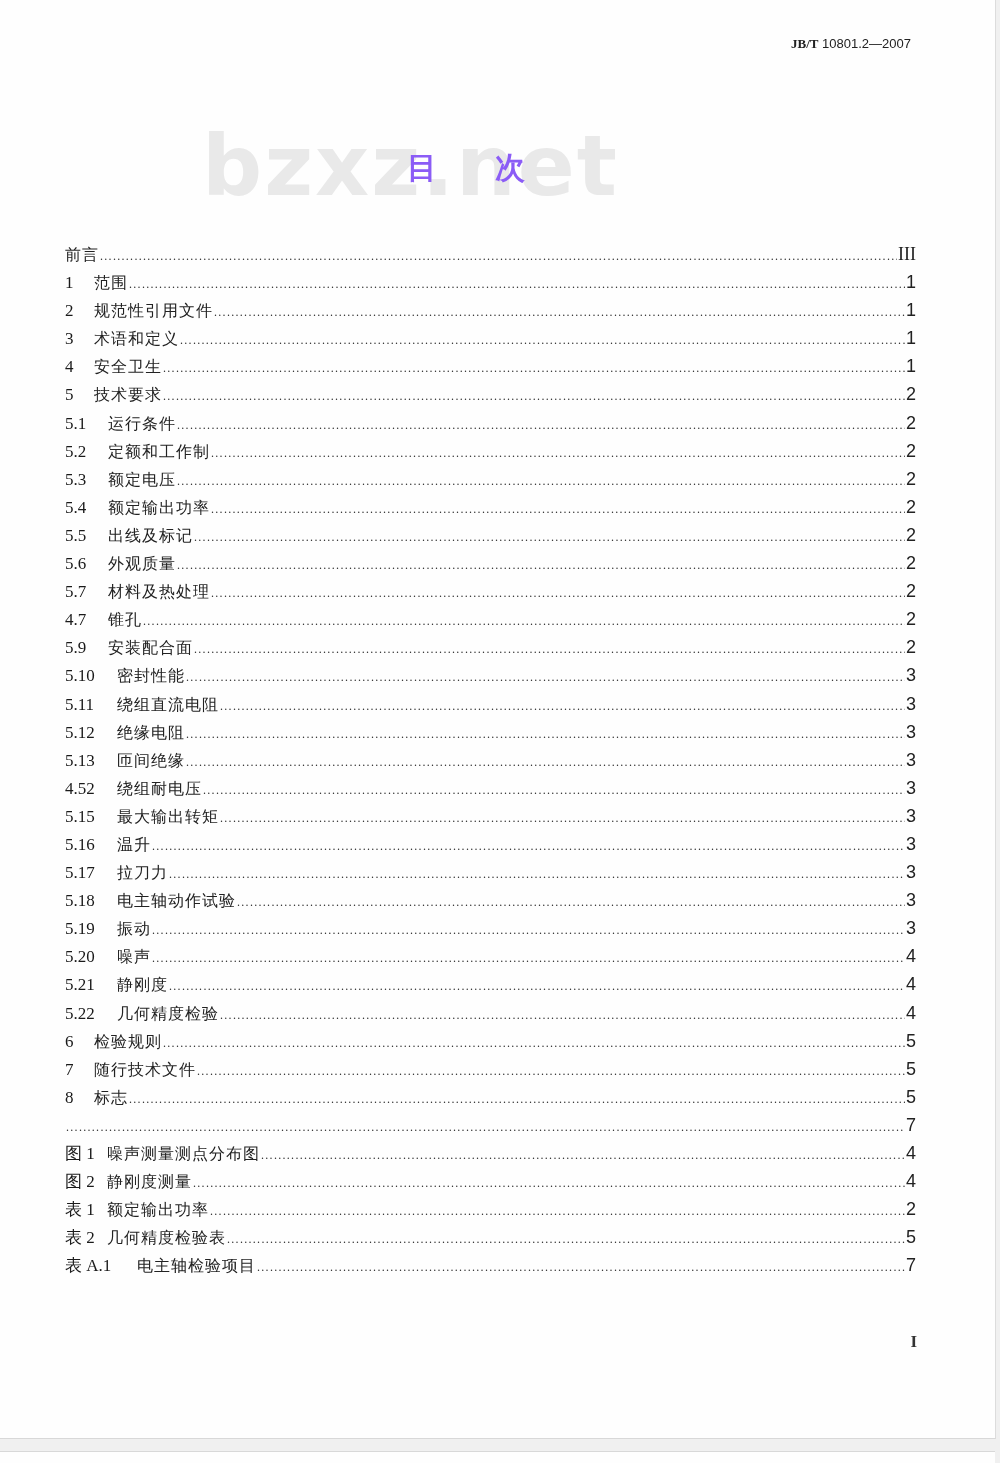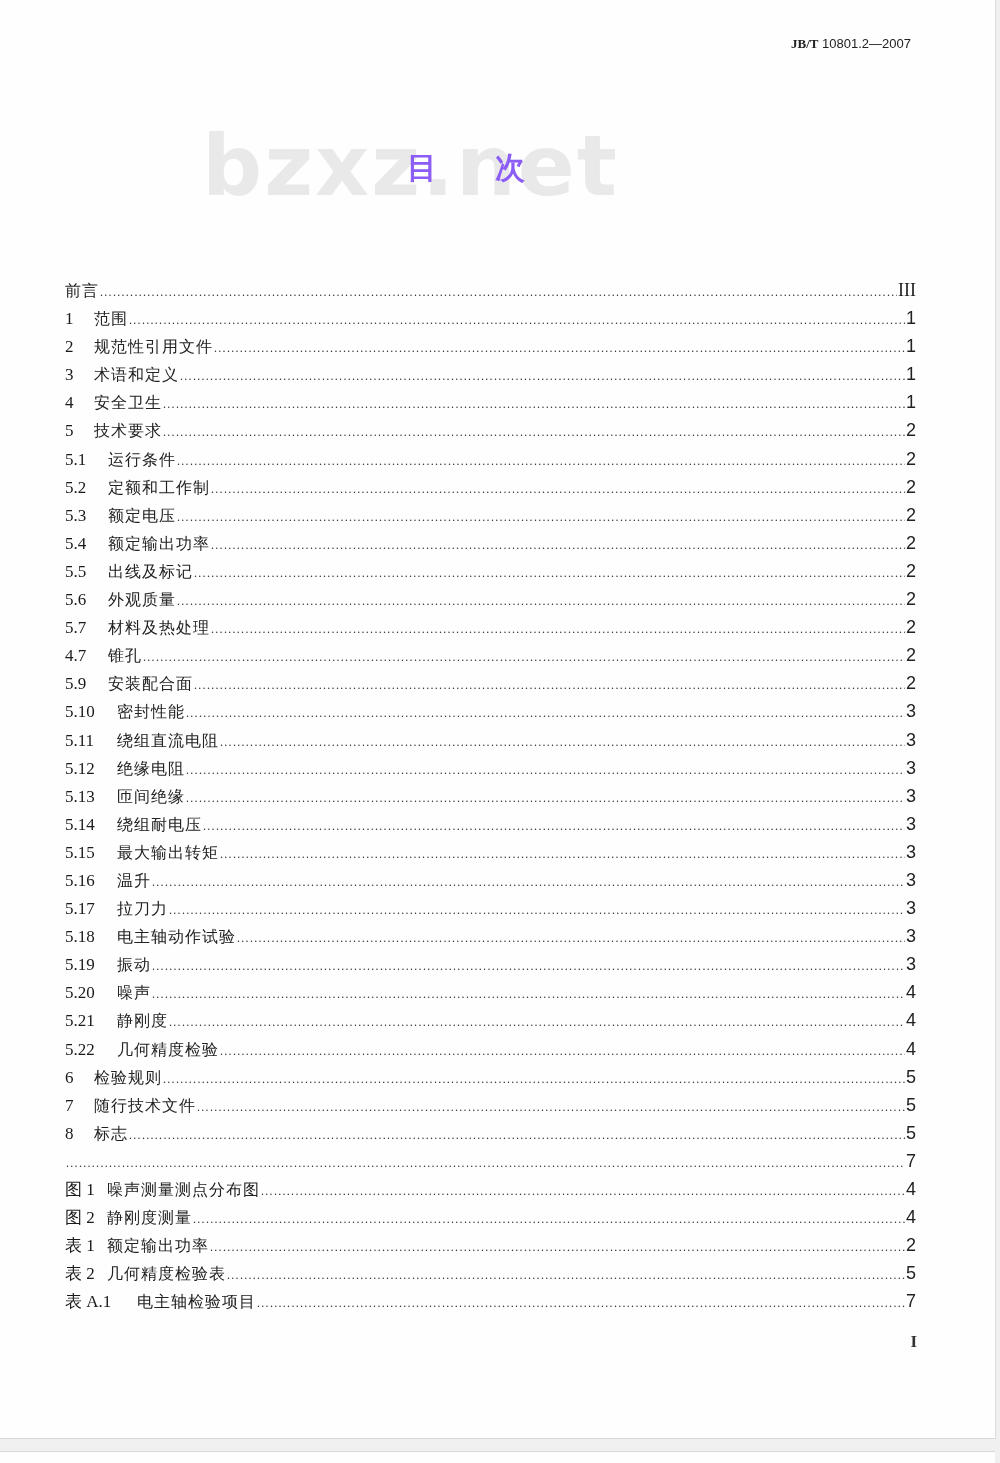--- a/index.html
+++ b/index.html
@@ -59,21 +59,20 @@
       font-size: 30px;
       letter-spacing: 58px;
       text-indent: 58px;
       color: #8b5cf6;
     }
     .toc {
       position: absolute;
       left: 65px;
       top: 240px;
       width: 851px;
-      margin-top: 36px;
     }
     .toc-row {
       display: flex;
       align-items: baseline;
       height: 28.1px;
       font-size: 17px;
       line-height: 28px;
       white-space: nowrap;
     }
     .toc-num {
@@ -239,21 +238,21 @@
         <span class="toc-leader"></span>
         <span class="toc-page">3</span>
       </div>
       <div class="toc-row">
         <span class="toc-num l2w">5.13</span>
         <span class="toc-label">匝间绝缘</span>
         <span class="toc-leader"></span>
         <span class="toc-page">3</span>
       </div>
       <div class="toc-row">
-        <span class="toc-num l2w">5.14</span>
+        <span class="toc-num l2w">4.52</span>
         <span class="toc-label">绕组耐电压</span>
         <span class="toc-leader"></span>
         <span class="toc-page">3</span>
       </div>
       <div class="toc-row">
         <span class="toc-num l2w">5.15</span>
         <span class="toc-label">最大输出转矩</span>
         <span class="toc-leader"></span>
         <span class="toc-page">3</span>
       </div>

